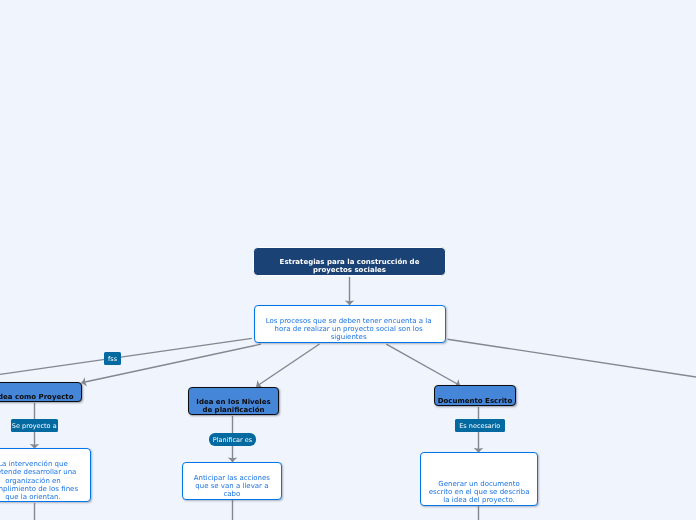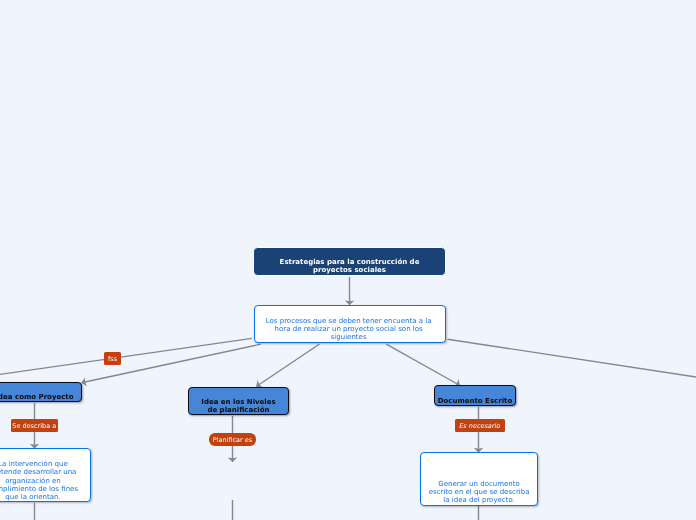--- a/index.html
+++ b/index.html
@@ -26,21 +26,21 @@
     background:#ffffff;border:1.3px solid #0176e6;border-radius:4px;
     color:#1b74e2;font-size:7px;line-height:8.3px;padding-top:1px;
     box-shadow:1px 1px 2px rgba(90,100,120,.45);
   }
   .blue-node{
     background:#4686d8;border:1.8px solid #0d0d0d;border-radius:4px;
     color:#0a0a0a;font-weight:bold;font-size:7px;line-height:8px;padding-top:2px;
     box-shadow:1px 1px 2px rgba(60,70,90,.5);
   }
   .edge-label{
-    position:absolute;background:#c2410c;border-radius:1.5px;
+    position:absolute;background:#0369a1;border-radius:1.5px;
     color:#ffffff;font-size:6.5px;line-height:14.5px;
     text-align:center;white-space:nowrap;box-sizing:border-box;
   }
 </style>
 </head>
 <body style="background: rgb(240, 244, 253);">
 
 <div id="mindmap">
 
   <svg class="edges" viewBox="0 0 696 520">
@@ -73,45 +73,50 @@
   <div class="node white-node" style="padding-right: 2.7px; left: 253.8px; top: 305.2px; width: 192.4px; height: 37.6px;">
     <span class="node-text">Los procesos que se deben tener encuenta a la
 hora de realizar un proyecto social son los
 siguientes</span>
   </div>
 
   <div class="node blue-node" style="left: -13.1px; top: 381.8px; width: 95.2px; height: 20px;">
     <span class="node-text">Idea como Proyecto</span>
   </div>
 
-  <div class="node blue-node" style="left: 188px; top: 387px; width: 101px; height: 28.4px;">
+  <div class="node blue-node" style="left: 188px; top: 387px; width: 91px; height: 28.4px;">
     <span class="node-text">Idea en los Niveles
 de planificación</span>
   </div>
 
   <div class="node blue-node" style="left: 434px; top: 385.2px; width: 82px; height: 20.6px;">
     <span class="node-text">Documento Escrito</span>
   </div>
 
   <div class="node white-node" style="left: -24.5px; top: 448.3px; width: 115px; height: 54.2px;">
     <span class="node-text">La intervención que
 pretende desarrollar una
 organización en
 cumplimiento de los fines
 que la orientan.</span>
   </div>
 
+  <div class="node white-node" style="left: 181.8px; top: 461.8px; width: 100.2px; height: 37.9px;">
+    <span class="node-text">Anticipar las acciones
+que se van a llevar a
+cabo</span>
+  </div>
 
   <div class="node white-node" style="left: 420.2px; top: 451.7px; width: 117.8px; height: 54px;">
     <span class="node-text">Generar un documento
 escrito en el que se describa
 la idea del proyecto.</span>
   </div>
 
   <div class="edge-label" style="left: 104px; top: 352px; width: 17px; height: 12.5px;">fss</div>
 
-  <div class="edge-label" style="left: 11px; top: 419px; width: 46.5px; height: 12.5px;">Se describa a</div>
+  <div class="edge-label" style="left: 11px; top: 419px; width: 46.5px; height: 12.5px;">Se proyecto a</div>
 
   <div class="edge-label" style="left: 209px; top: 433px; width: 47px; height: 12.5px; border-radius: 6px;">Planificar es</div>
 
-  <div class="edge-label" style="left: 455px; top: 419px; width: 49.5px; height: 12.5px; font-style: italic;">Es necesario</div>
+  <div class="edge-label" style="left: 455px; top: 419px; width: 49.5px; height: 12.5px;">Es necesario</div>
 
 </div>
 
 </body></html>

